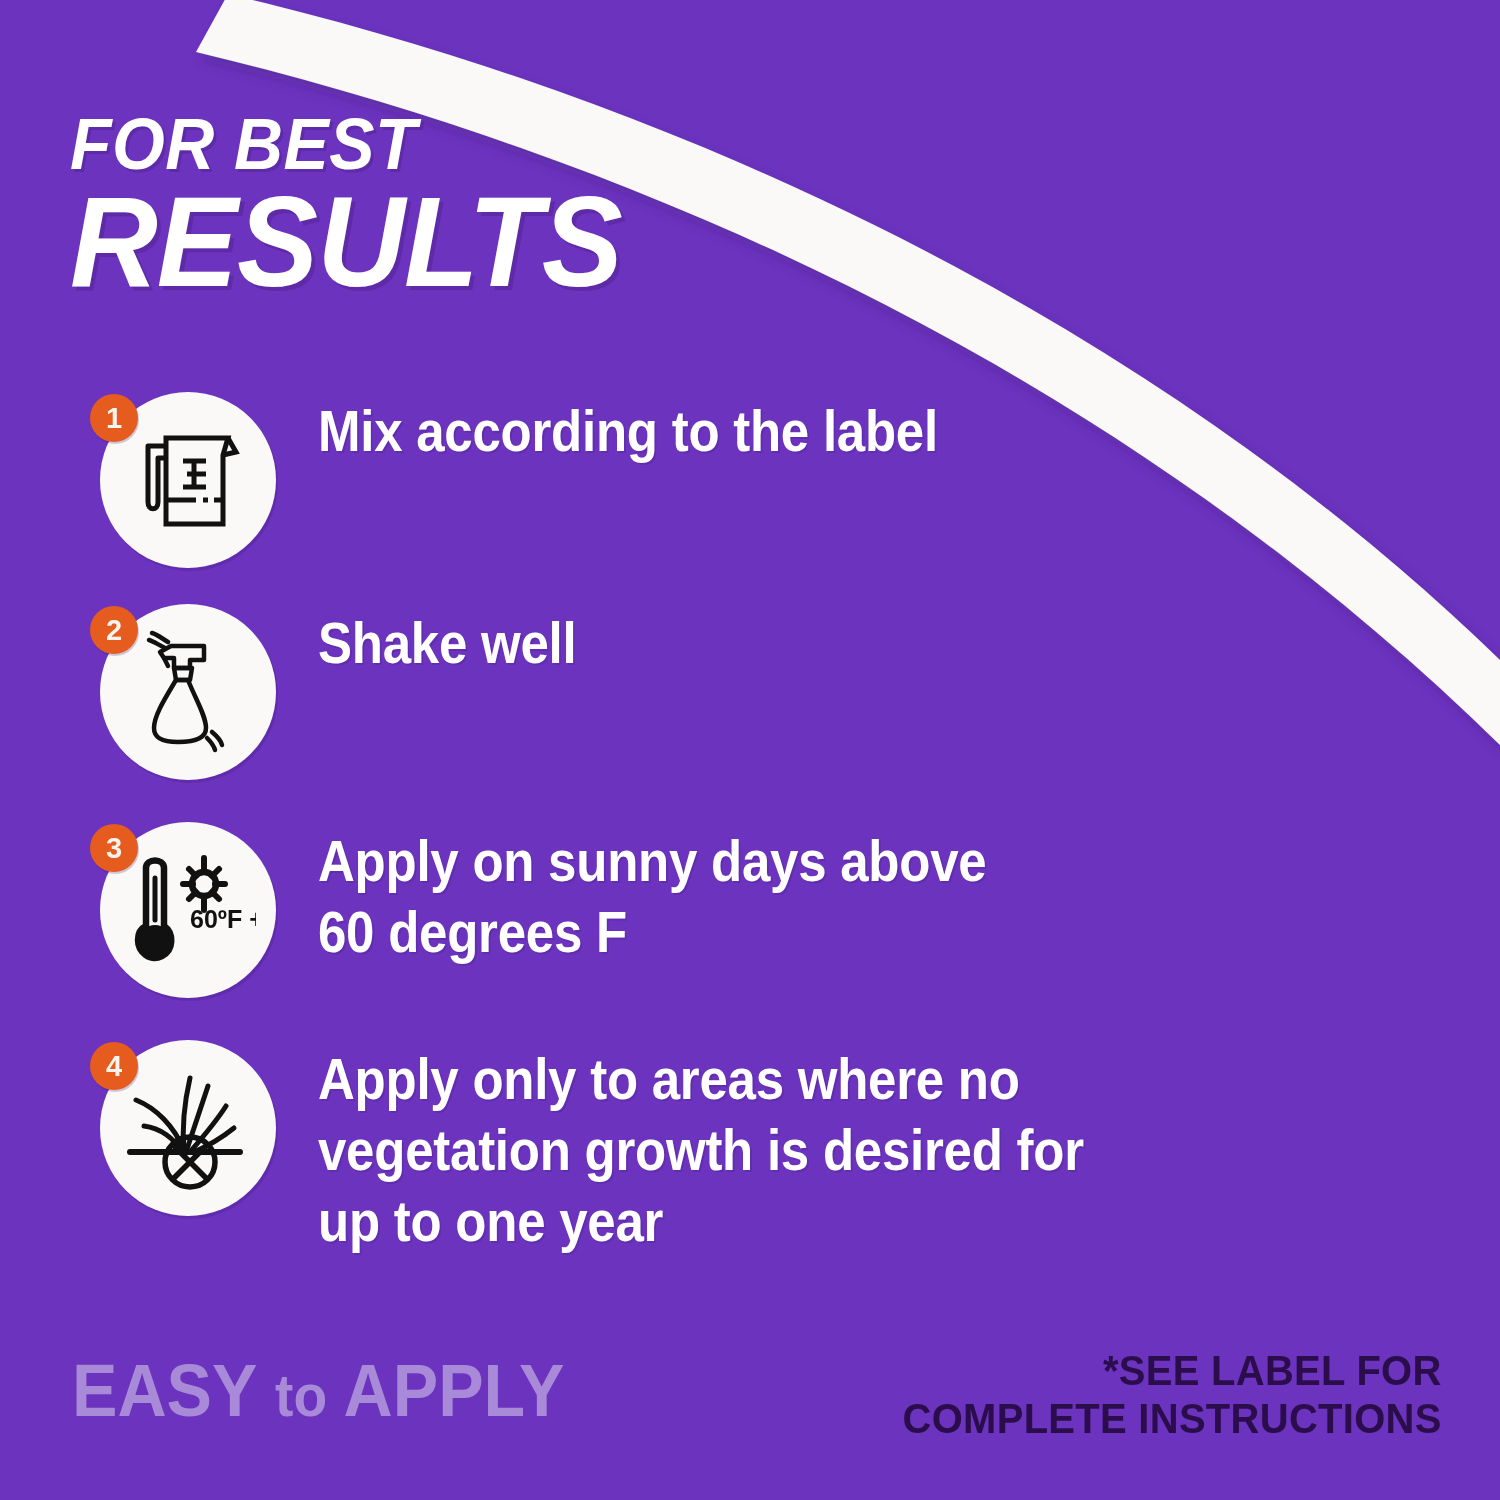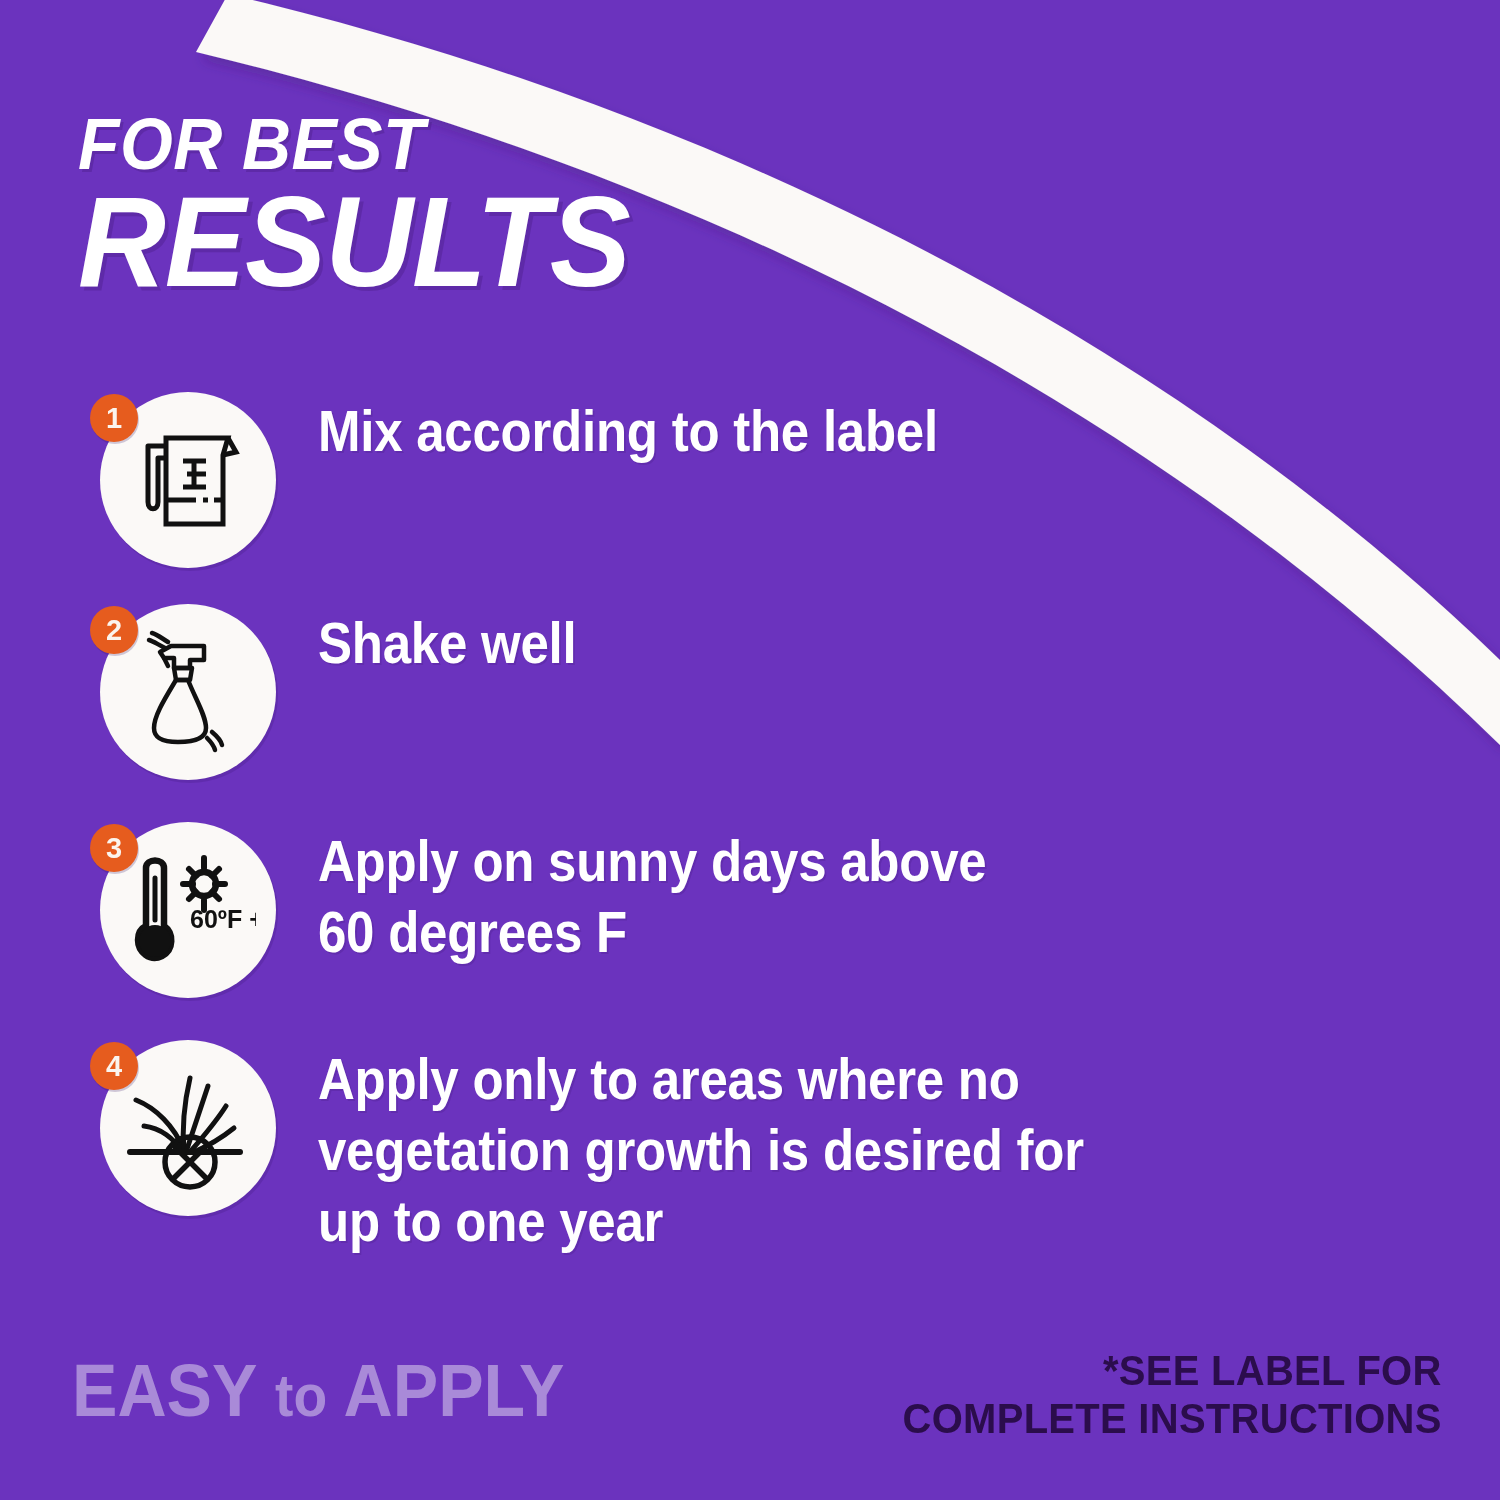--- a/index.html
+++ b/index.html
@@ -13,21 +13,21 @@
 
   
   #swoosh-layer{
     position:absolute;inset:0;width:1500px;height:1500px;
     pointer-events:none;
   }
 
   
   #headline{
     position:absolute;
-    left:78px; top:110px;
+    left:70px; top:110px;
     color:#FFFFFF;
     line-height:0.92;
   }
   #headline .l1{
     display:block;
     font-size:73px;
     font-weight:bold;
     font-style:italic;
     letter-spacing:0.5px;
     transform:scaleX(0.93);

